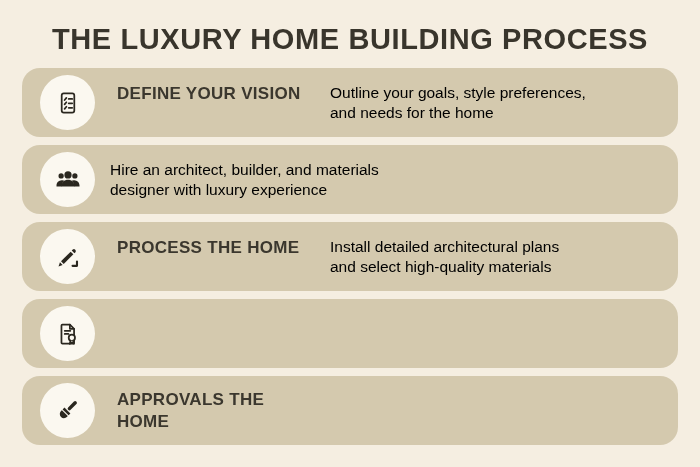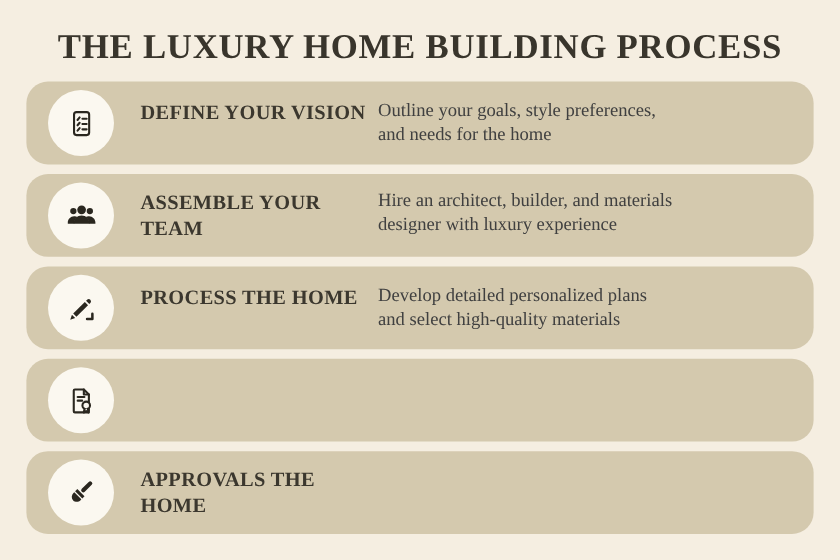--- a/index.html
+++ b/index.html
@@ -6,21 +6,20 @@
   body {
     width: 700px; height: 467px;
     background: #f5eee1;
     font-family: "Liberation Sans", sans-serif;
     overflow: hidden;
   }
   .page {
     position: relative;
     width: 700px; height: 467px;
     background: #f5eee1;
-    font-family: Liberation Serif, serif;
   }
   .main-title {
     margin: 0;
     position: absolute;
     top: 21px; left: 0; right: 0;
     text-align: center;
     font-size: 29px;
     font-weight: bold;
     letter-spacing: 0.6px;
     color: #39352c;
@@ -63,24 +62,25 @@
     margin-left: 22px;
     font-size: 17px;
     font-weight: bold;
     letter-spacing: 0.3px;
     line-height: 22px;
     color: #3b372e;
     white-space: pre-line;
   }
   .step-desc {
     flex: 1;
+    margin-left: 15px;
     margin-right: 10px;
     font-size: 15.5px;
     line-height: 20px;
-    color: #404040;
+    color: #000000;
     white-space: pre-line;
   }
 </style>
 </head>
 <body>
 
 <div class="page">
 
   <h1 class="main-title">THE LUXURY HOME BUILDING PROCESS</h1>
 
@@ -110,40 +110,39 @@
         <svg width="30" height="30" viewBox="0 0 24 24" fill="#2a271f">
           <circle cx="6.5" cy="8.7" r="2.1"></circle>
           <circle cx="17.5" cy="8.7" r="2.1"></circle>
           <circle cx="12" cy="7.9" r="2.9"></circle>
           <path d="M7 12.2c-2.4.1-4.2 1.9-4.2 4.2v.8h4.3c0-2 .8-3.7 2.1-4.6-.7-.3-1.4-.5-2.2-.4z"></path>
           <path d="M17 12.2c2.4.1 4.2 1.9 4.2 4.2v.8h-4.3c0-2-.8-3.7-2.1-4.6.7-.3 1.4-.5 2.2-.4z"></path>
           <path d="M12 11.7c-2.9 0-5.2 2.1-5.2 5v.5h10.4v-.5c0-2.9-2.3-5-5.2-5z"></path>
         </svg>
       </div>
       <div class="text-cols">
-        <div class="step-title">ASSEMBLE YOUR TEAM</div>
         <div class="step-desc">Hire an architect, builder, and materials
 designer with luxury experience</div>
       </div>
     </div>
 
     <div class="row">
       <div class="icon-circle">
         <svg width="28" height="28" viewBox="0 0 24 24">
           <g fill="#2a271f">
             <path d="M5.1 16.6L3.9 20.1l3.5-1.2z"></path>
             <path d="M6 15.7l8.3-8.3 2.3 2.3-8.3 8.3z"></path>
             <path d="M15.2 6.5l.9-.9a1.65 1.65 0 0 1 2.3 2.3l-.9.9z"></path>
           </g>
           <path d="M19.7 15.8v3.8h-3.8" fill="none" stroke="#2a271f" stroke-width="1.8" stroke-linecap="round" stroke-linejoin="round"></path>
         </svg>
       </div>
       <div class="text-cols">
         <div class="step-title">PROCESS THE HOME</div>
-        <div class="step-desc">Develop detailed personalized plans
+        <div class="step-desc">Install detailed architectural plans
 and select high-quality materials</div>
       </div>
     </div>
 
     <div class="row">
       <div class="icon-circle">
         <svg width="28" height="28" viewBox="0 0 24 24" fill="none" stroke="#2a271f" stroke-width="1.5" stroke-linecap="round" stroke-linejoin="round">
           <path d="M17.2 19.5v-12l-3.6-3.6H7.2c-.4 0-.8.3-.8.8v14.8c0 .4.3.8.8.8h9.2c.4 0 .8-.3.8-.8z"></path>
           <path d="M13.6 3.9v3.6h3.6"></path>
           <path d="M9.2 9.3h4.8"></path>

